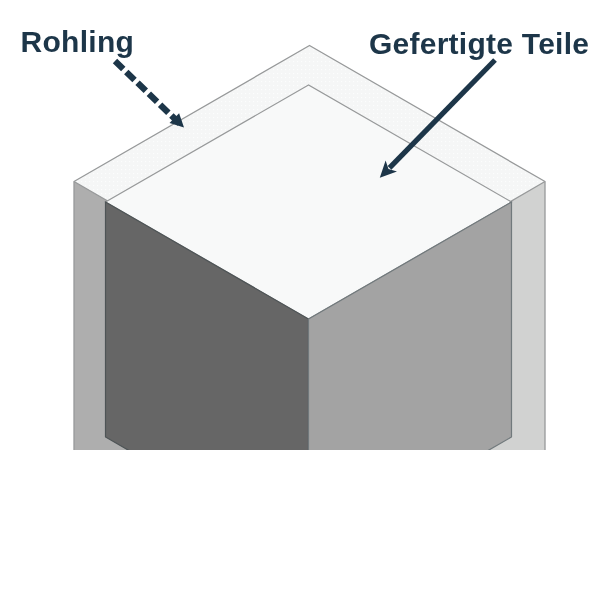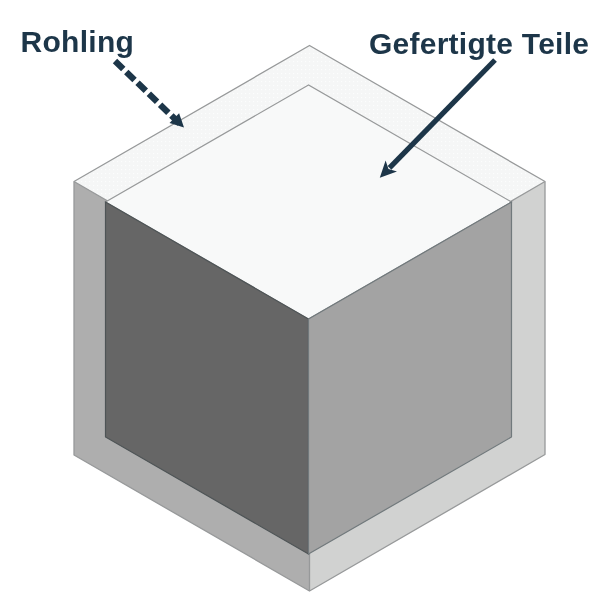--- a/index.html
+++ b/index.html
@@ -1,16 +1,16 @@
 <!DOCTYPE html>
 <html><head>
 <meta charset="utf-8">
 <style>
   html,body{margin:0;padding:0;background:#ffffff;}
-  #stage{position:relative;width:602px;height:601px;background:#ffffff;overflow:hidden;
+  #stage{position:relative;width:602px;height:450px;background:#ffffff;overflow:hidden;
          font-family:"Liberation Sans",sans-serif;}
   svg{position:absolute;left:0;top:0;}
 </style>
 </head>
 <body>
 <div id="stage">
 <svg width="602" height="601" viewBox="0 0 602 601">
   <defs>
     <pattern id="dots" width="4" height="4" patternUnits="userSpaceOnUse">
       <rect width="4" height="4" fill="#f5f6f6"></rect>

